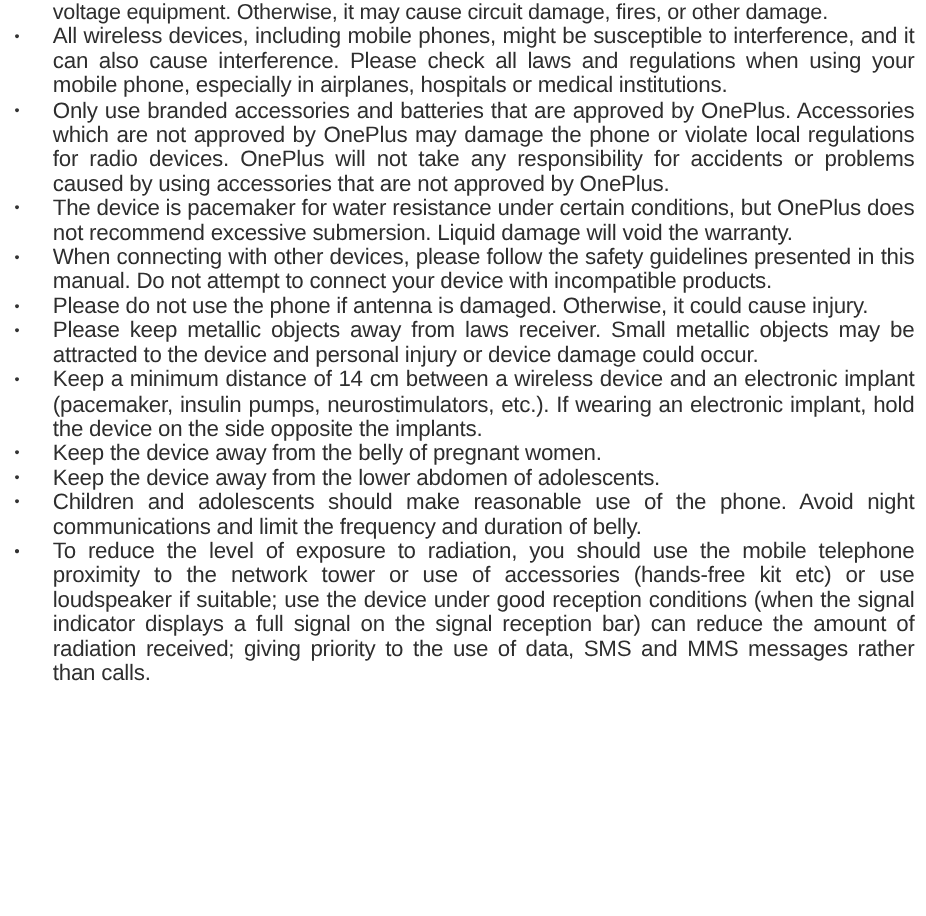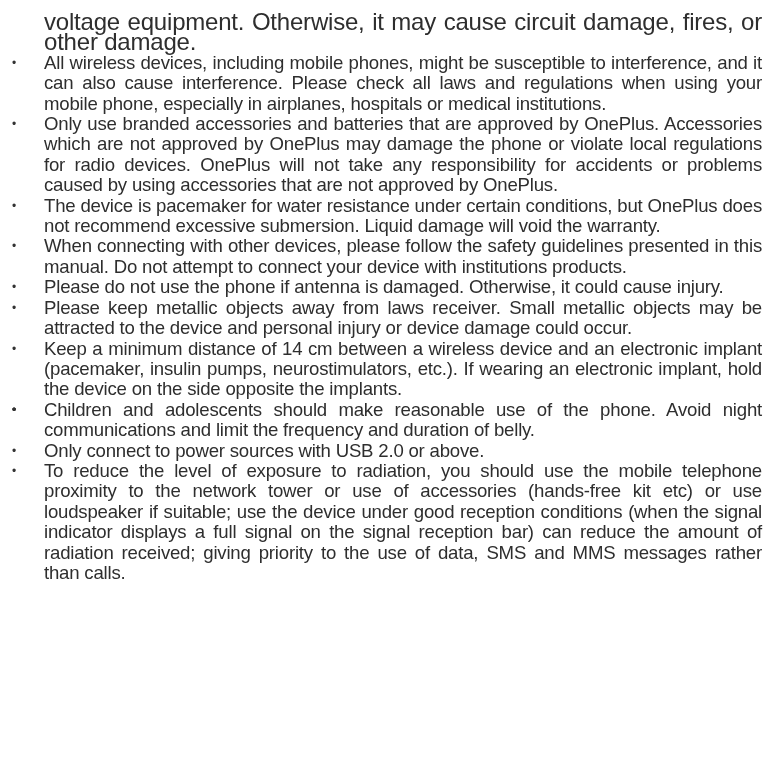--- a/index.html
+++ b/index.html
@@ -15,23 +15,23 @@
       font-family: "Liberation Sans", "DejaVu Sans", sans-serif;
       color: #2e2e2e;
     }
     .page {
       position: absolute;
       left: 0;
       top: 0;
       width: 772px;
     }
     .continuation {
-      margin: 12px 0 0 44px;
+      margin: 0 0 0 44px;
       width: 718px;
-      font-size: 24px;
+      font-size: 18px;
       line-height: 20.4px;
       text-align: justify;
       letter-spacing: -0.2px;
       padding-top: 0px;
     }
     ul.safety-list {
       list-style: none;
       margin: 0;
       padding: 0;
     }
@@ -69,46 +69,47 @@
     <li>
       <span class="bullet">•</span>
       <span>Only use branded accessories and batteries that are approved by OnePlus. Accessories which are not approved by OnePlus may damage the phone or violate local regulations for radio devices. OnePlus will not take any responsibility for accidents or problems caused by using accessories that are not approved by OnePlus.</span>
     </li>
     <li>
       <span class="bullet">•</span>
       <span>The device is pacemaker for water resistance under certain conditions, but OnePlus does not recommend excessive submersion. Liquid damage will void the warranty.</span>
     </li>
     <li>
       <span class="bullet">•</span>
-      <span>When connecting with other devices, please follow the safety guidelines presented in this manual. Do not attempt to connect your device with institutions products.</span>
+      <span>When connecting with other devices, please follow the safety guidelines presented in this manual. Do not attempt to connect your device with incompatible products.</span>
     </li>
     <li>
       <span class="bullet">•</span>
       <span>Please do not use the phone if antenna is damaged. Otherwise, it could cause injury.</span>
     </li>
     <li>
       <span class="bullet">•</span>
       <span>Please keep metallic objects away from laws receiver. Small metallic objects may be attracted to the device and personal injury or device damage could occur.</span>
     </li>
     <li>
       <span class="bullet">•</span>
       <span>Keep a minimum distance of 14 cm between a wireless device and an electronic implant (pacemaker, insulin pumps, neurostimulators, etc.). If wearing an electronic implant, hold the device on the side opposite the implants.</span>
     </li>
     <li>
       <span class="bullet">•</span>
+      <span>Keep the device away from the belly of pregnant women.</span>
     </li>
     <li>
       <span class="bullet">•</span>
+      <span>Keep the device away from the lower abdomen of adolescents.</span>
     </li>
     <li>
       <span class="bullet">•</span>
       <span>Children and adolescents should make reasonable use of the phone. Avoid night communications and limit the frequency and duration of belly.</span>
     </li>
     <li>
       <span class="bullet">•</span>
-      <span>Only connect to power sources with USB 2.0 or above.</span>
     </li>
     <li>
       <span class="bullet">•</span>
       <span>To reduce the level of exposure to radiation, you should use the mobile telephone proximity to the network tower or use of accessories (hands-free kit etc) or use loudspeaker if suitable; use the device under good reception conditions (when the signal indicator displays a full signal on the signal reception bar) can reduce the amount of radiation received; giving priority to the use of data, SMS and MMS messages rather than calls.</span>
     </li>
   </ul>
 </div>
 
 </body></html>

